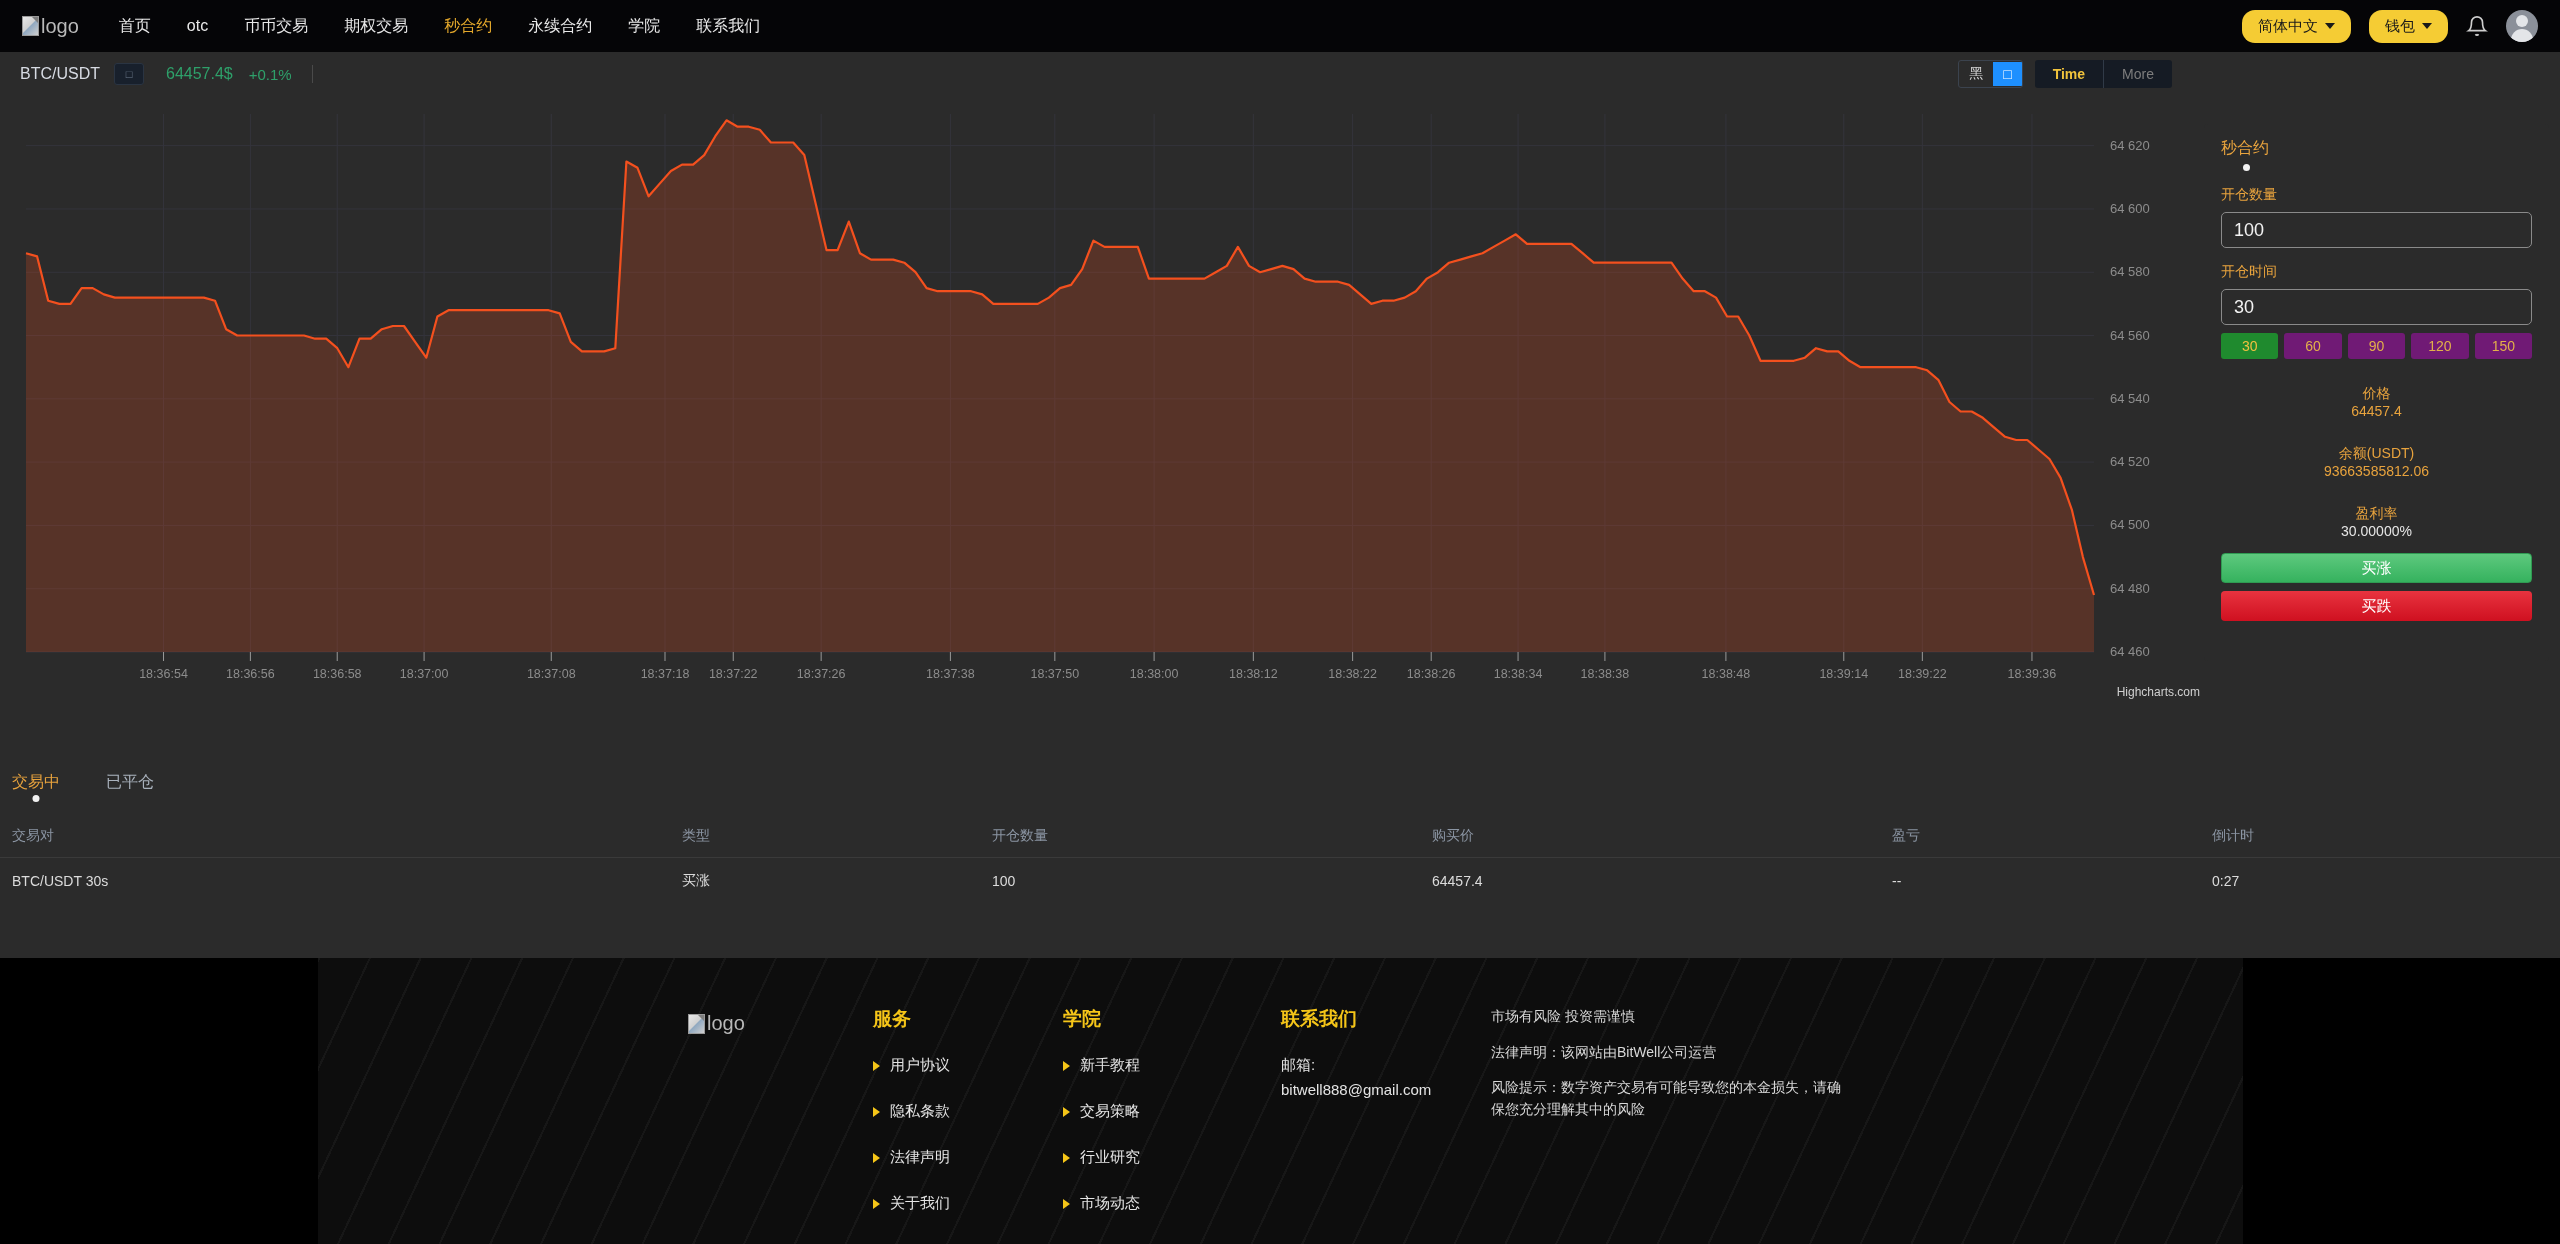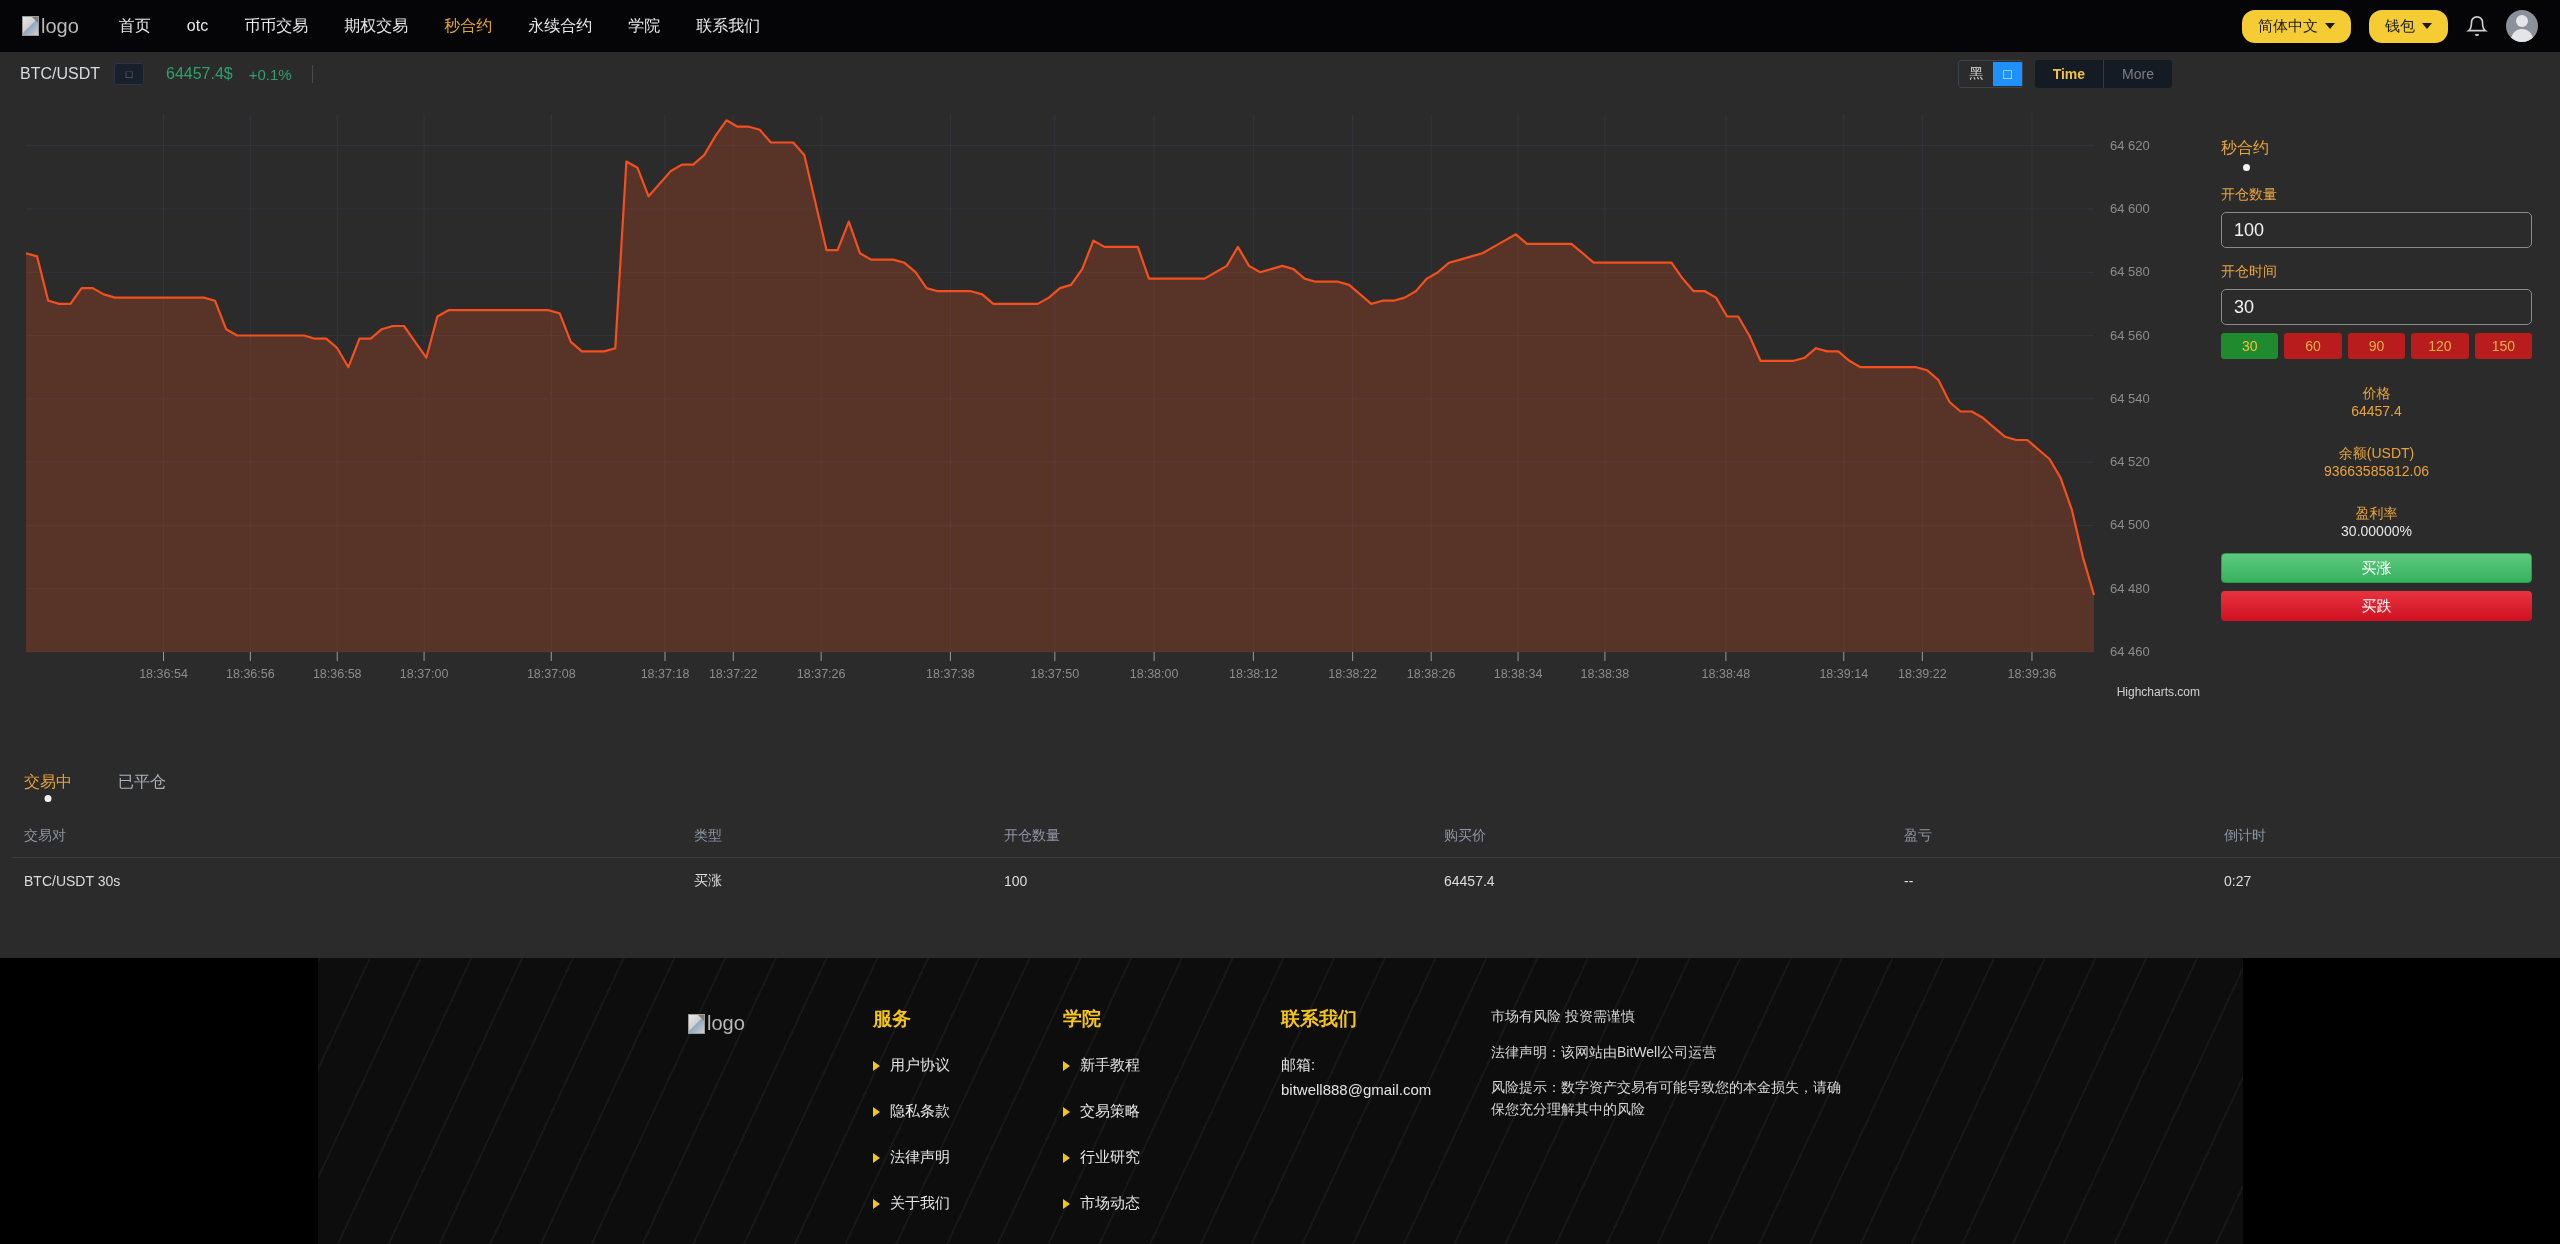--- a/index.html
+++ b/index.html
@@ -103,39 +103,39 @@
   .panel-dot { width:7px;height:7px;border-radius:50%;background:#f2f2f2;margin:5px 0 0 22px; }
   .field-label { color:#e8a33d; font-size:14px; margin-top:15px; }
   .field-input {
     width:100%; height:36px; margin-top:8px;
     background:#2b2b2b; border:1px solid #8a8a8a; border-radius:5px;
     color:#f2f2f2; font-size:18px; padding: 0 12px;
     font-family:inherit; outline:none;
   }
   .chips { display:flex; gap:6px; margin-top:8px; }
   .chip {
-    flex:1; height:26px; background:#b91c1c; border-radius:3px;
+    flex:1; height:26px; background:#701a75; border-radius:3px;
     display:flex;align-items:center;justify-content:center;
     color:#e2b04a; font-size:14px; cursor:pointer; border:none; font-family:inherit;
   }
   .chip.active { background:#1f8a2e; color:#f0c040; }
   .kv { display:flex; justify-content:space-between; align-items:center; margin-top:26px;flex-direction:column; }
   .kv .k { color:#e8a33d; font-size:14px; }
   .kv .v { color:#e8a33d; font-size:14px; }
   .kv .v.white { color:#e6e6e6; }
   .act-btn {
     width:100%; height:30px; margin-top:14px; border-radius:4px;
     display:flex;align-items:center;justify-content:center;
     color:#fff; font-size:15px; cursor:pointer; border:none; font-family:inherit;
   }
   .act-up { background:linear-gradient(180deg,#5ec97e,#35b25e); border:1px solid #2f9b52; }
   .act-down { background:linear-gradient(180deg,#e8333f,#cf1020); margin-top:8px; }
 
   
-  #orders { position:absolute; left:12px; top:720px; width:2292px; }
+  #orders { position:absolute; left:0; top:720px; width:2292px; }
   .otabs { display:flex; gap:46px; padding: 0 12px; align-items:flex-start; }
   .otab { color:#a9b2bd; font-size:16px; cursor:pointer; position:relative; padding-bottom:10px; }
   .otab.active { color:#e8a33d; }
   .otab .udot {
     position:absolute; left:50%; transform:translateX(-50%); bottom:1px;
     width:7px;height:7px;border-radius:50%;background:#f2f2f2;
   }
   table.orders { width:2560px; border-collapse:collapse; margin-top:12px; }
   table.orders th {
     text-align:left; color:#8b95a3; font-size:14px; font-weight:normal;

